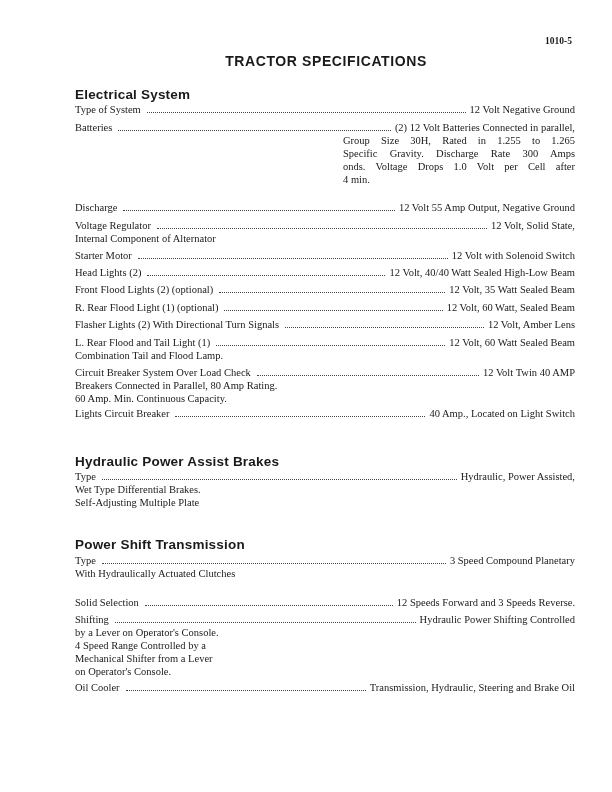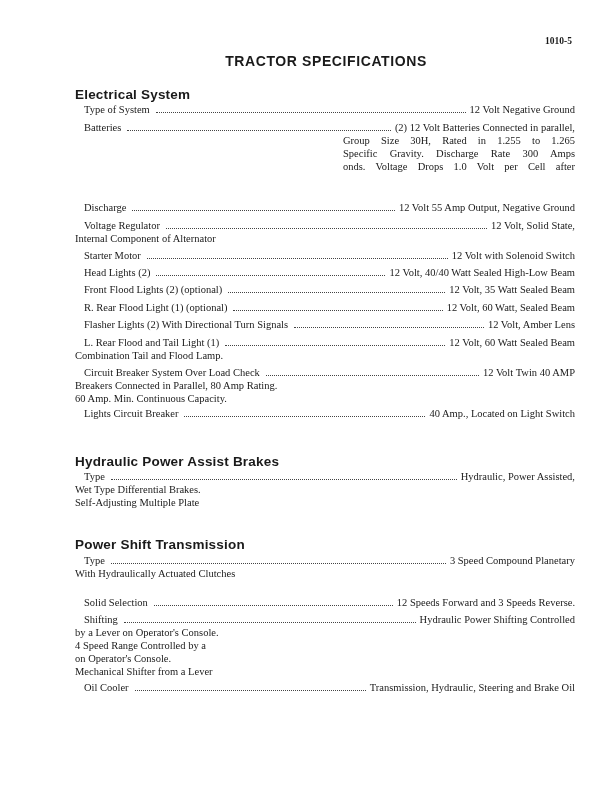--- a/index.html
+++ b/index.html
@@ -13,21 +13,21 @@
     font-family: "Liberation Sans", sans-serif; font-size: 14px; font-weight: bold; letter-spacing: 0.6px;
   }
   .section-heading {
     position: absolute; left: 75px;
     font-family: "Liberation Sans", sans-serif; font-size: 13.5px; font-weight: bold; letter-spacing: 0.2px; margin-top: 8px;
   }
   .spec-row {
     position: absolute; left: 75px; width: 500px;
     font-family: "Liberation Serif", serif; font-size: 10.5px; line-height: 13px;
   }
-  .spec-first { display: flex; align-items: baseline; white-space: nowrap; margin-left: 9px; }
+  .spec-first { display: flex; align-items: baseline; white-space: nowrap; }
   .spec-label { flex: 0 0 auto; padding-right: 6px; }
   .leader {
     flex: 1 1 auto; border-bottom: 1px dotted #444; height: 0; margin-bottom: 3px; min-width: 10px;
   }
   .spec-value-first { flex: 0 0 auto; padding-left: 4px; }
   .spec-cont { text-align: left; white-space: nowrap; }
 </style>
 </head>
 <body>
 
@@ -47,20 +47,21 @@
 <div class="spec-row" style="top:121px">
   <div class="spec-first">
       <span class="spec-label">Batteries</span>
       <span class="leader"></span>
       <span class="spec-value-first">(2) 12 Volt Batteries Connected in parallel,</span>
     </div>
   <div style="padding-left:268px">
     <div style="text-align:justify;text-align-last:justify">Group Size 30H, Rated in 1.255 to 1.265</div>
     <div style="text-align:justify;text-align-last:justify">Specific Gravity. Discharge Rate 300 Amps</div>
     <div style="text-align:justify;text-align-last:justify">onds. Voltage Drops 1.0 Volt per Cell after</div>
+    <div style="text-align:left">4 min.</div>
   </div>
 </div>
 
 <div class="spec-row" style="top:201px">
   <div class="spec-first">
       <span class="spec-label">Discharge</span>
       <span class="leader"></span>
       <span class="spec-value-first">12 Volt 55 Amp Output, Negative Ground</span>
     </div>
 </div>
@@ -173,22 +174,22 @@
 </div>
 
 <div class="spec-row" style="top:613px">
   <div class="spec-first">
       <span class="spec-label">Shifting</span>
       <span class="leader"></span>
       <span class="spec-value-first">Hydraulic Power Shifting Controlled</span>
     </div>
   <div class="spec-cont">by a Lever on Operator's Console.</div>
   <div class="spec-cont">4 Speed Range Controlled by a</div>
+  <div class="spec-cont">Mechanical Shifter from a Lever</div>
   <div class="spec-cont">on Operator's Console.</div>
-  <div class="spec-cont">Mechanical Shifter from a Lever</div>
 </div>
 
 <div class="spec-row" style="top:681px">
   <div class="spec-first">
       <span class="spec-label">Oil Cooler</span>
       <span class="leader"></span>
       <span class="spec-value-first">Transmission, Hydraulic, Steering and Brake Oil</span>
     </div>
 </div>
 

